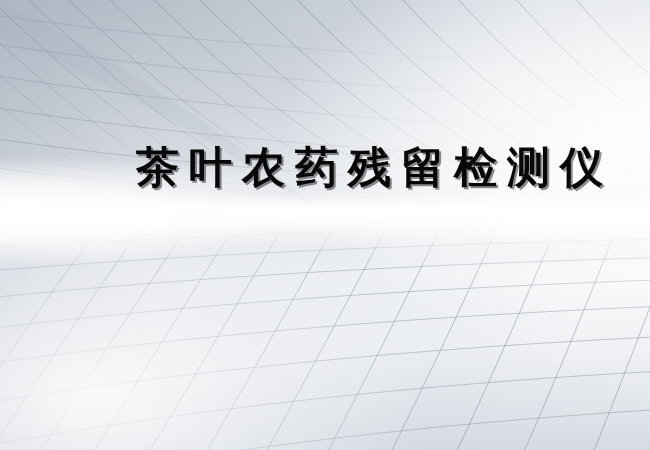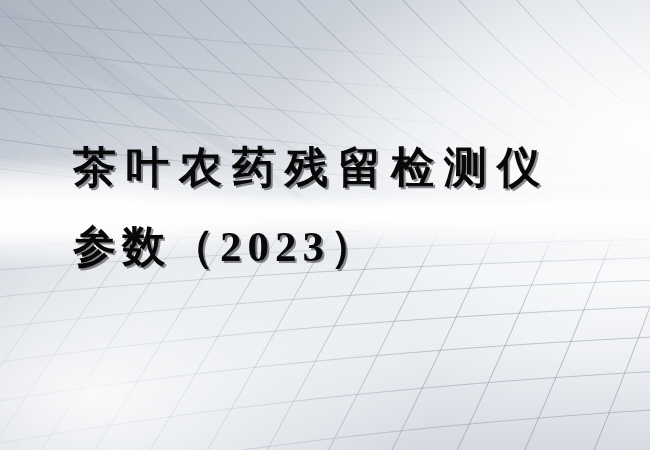--- a/index.html
+++ b/index.html
@@ -5,22 +5,23 @@
   html, body {
     margin: 0;
     padding: 0;
     background: #ffffff;
   }
   #stage {
     position: relative;
     width: 650px;
     height: 450px;
     overflow: hidden;
-    font-family: Liberation Serif, serif;
+    font-family: Liberation Sans, sans-serif;
     background: #0ea5e9;
+    text-align: right;
   }
   #bg-svg {
     position: absolute;
     inset: 0;
     width: 650px;
     height: 450px;
     display: block;
   }
   
   .shade {
@@ -218,16 +219,15 @@
   <div class="shade shade-vign"></div>
   <div class="shade shade-topdark"></div>
   <div class="shade shade-botdark"></div>
   <div class="shade shade-rightglow"></div>
   <div class="shade shade-botleft"></div>
   <div class="shade shade-waist"></div>
   <div class="shade shade-waist2"></div>
 
   <div id="title-block">
     <div class="title-line" id="title-line-1">茶叶农药残留检测仪</div>
-    <div class="title-line" id="title-line-2">参数（2023）</div>
   </div>
 
 </div>
 
 </body></html>

